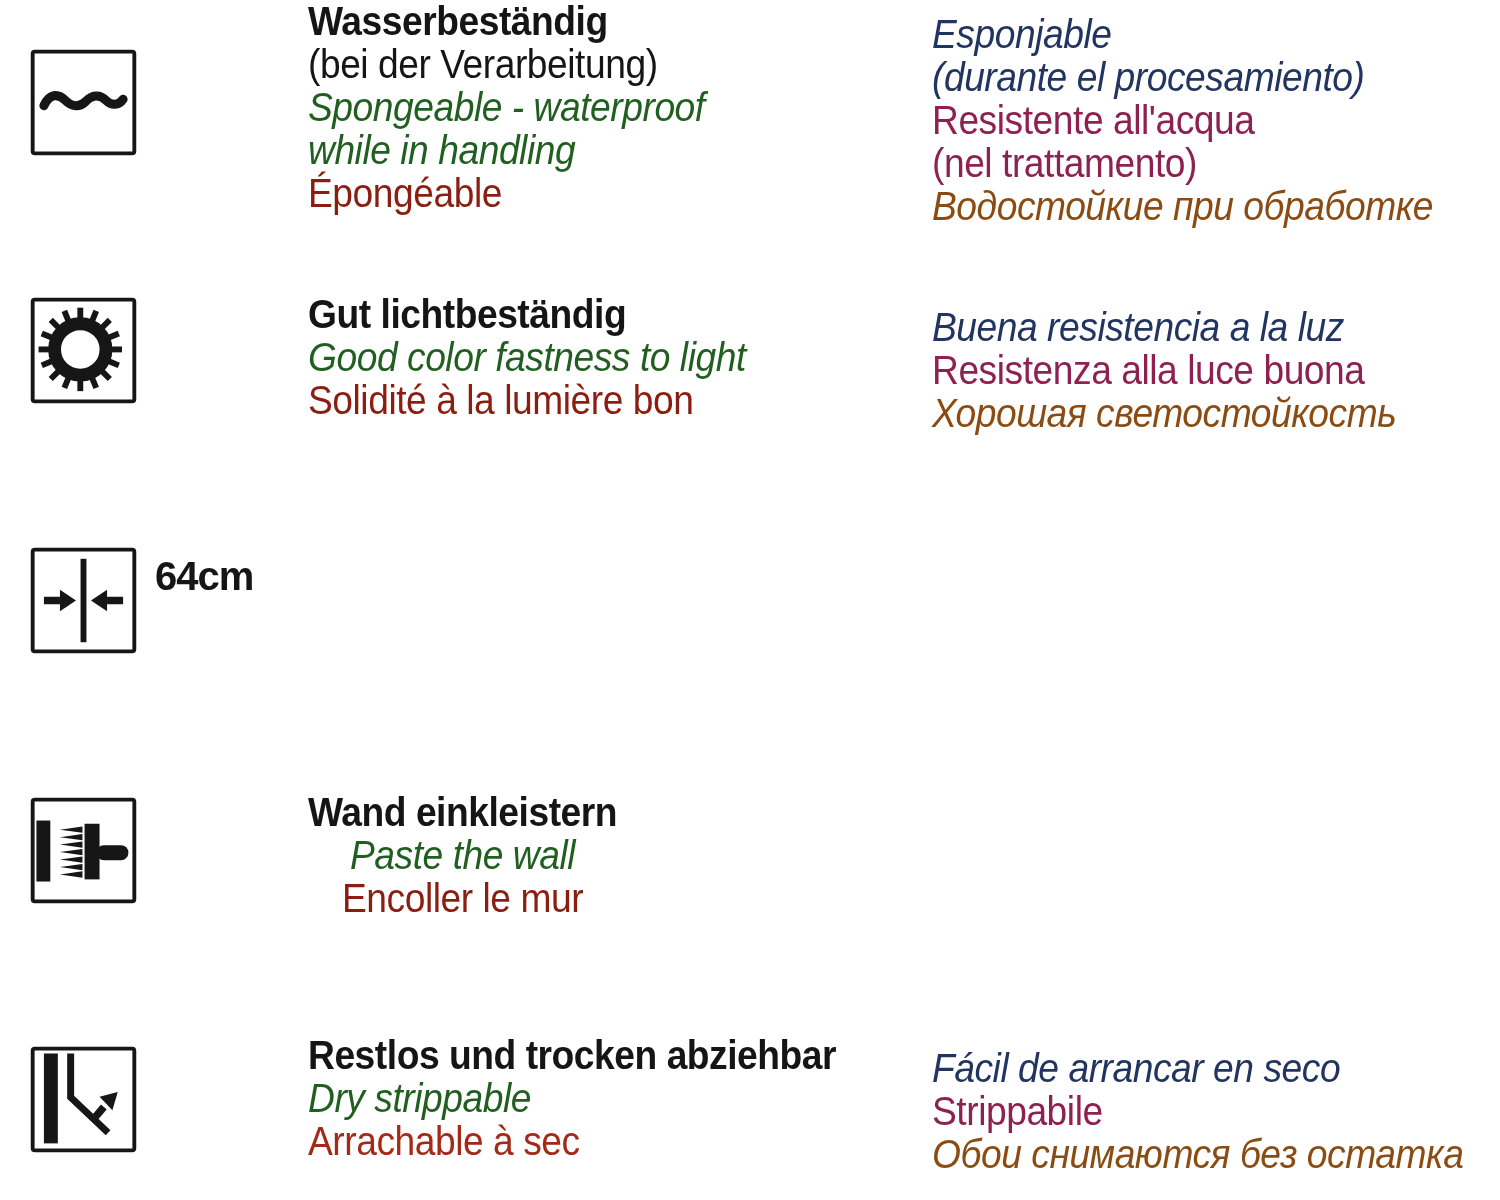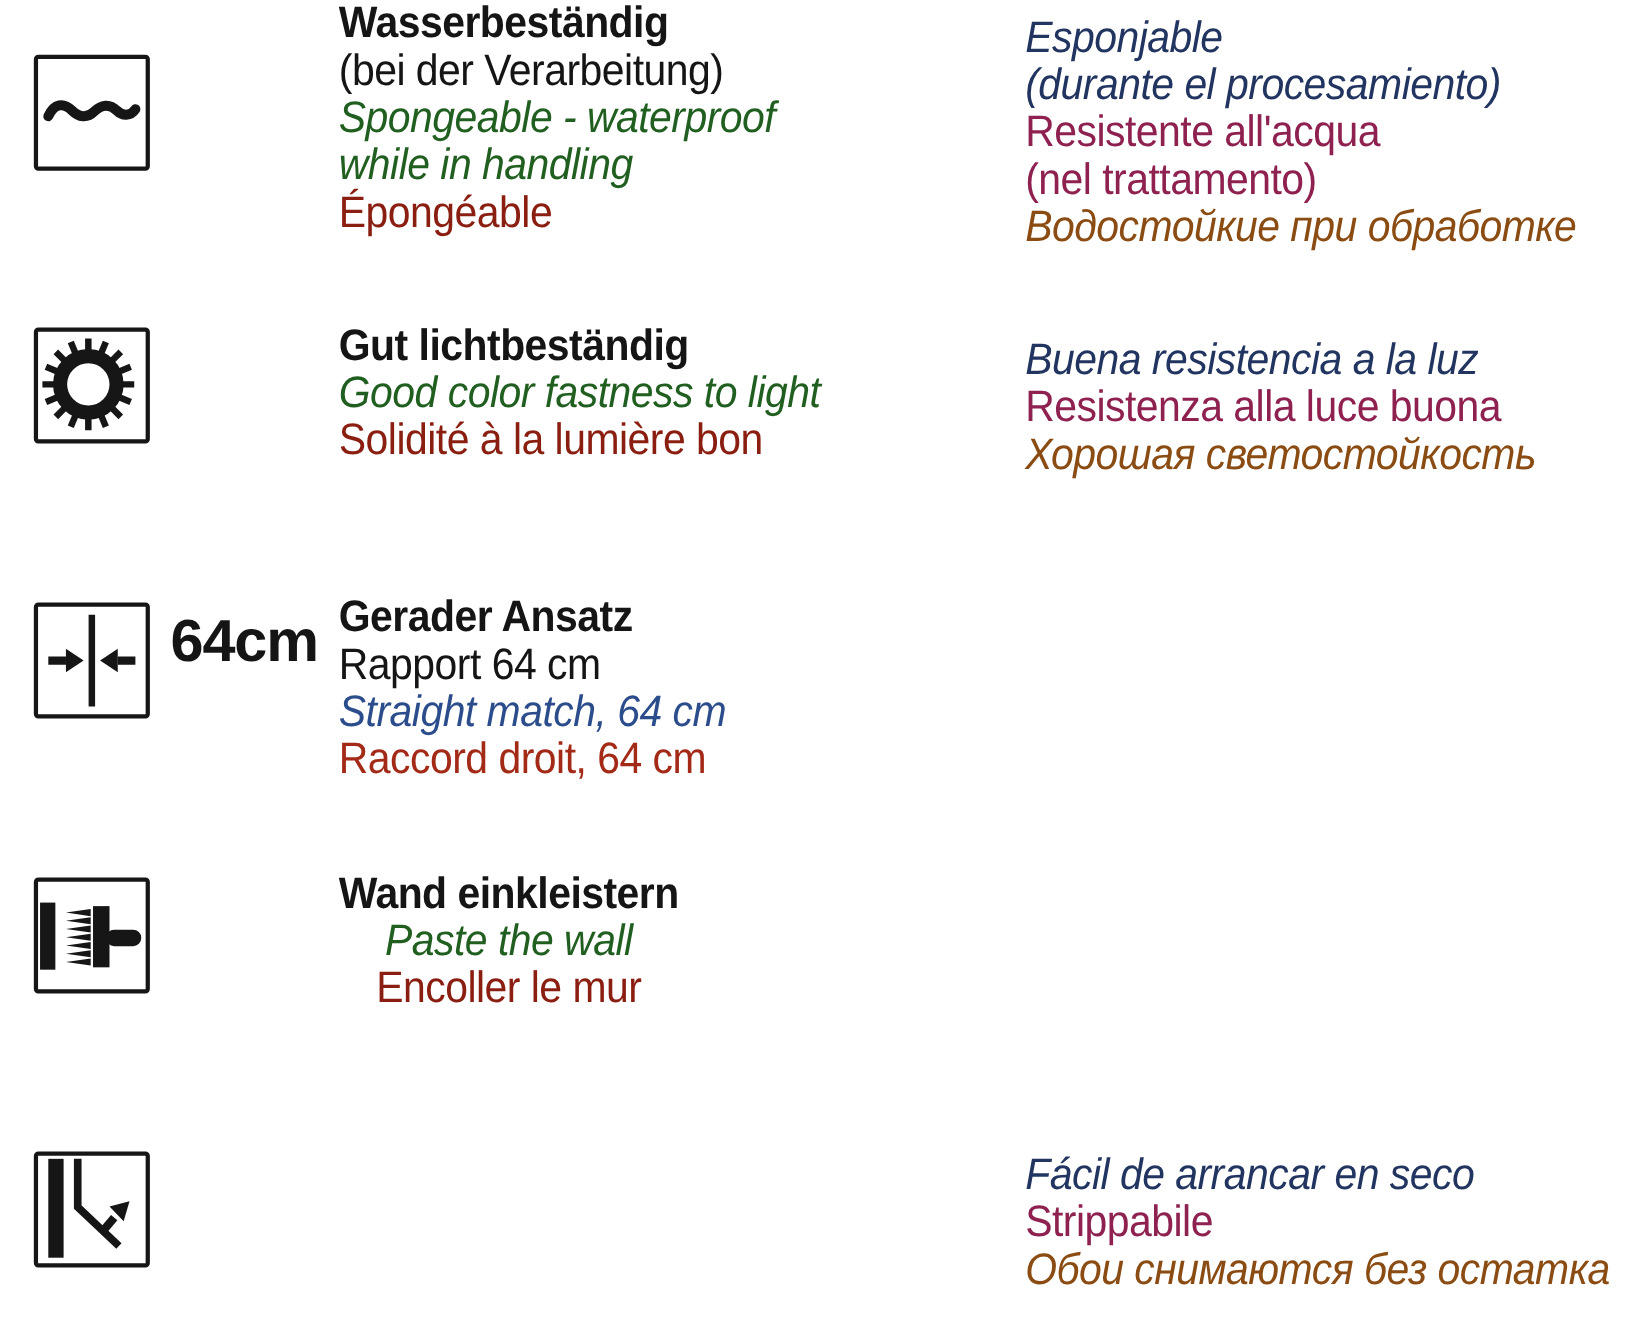--- a/index.html
+++ b/index.html
@@ -7,21 +7,21 @@
     width:1500px;height:1200px;background:#ffffff;
     font-family:"Liberation Sans","DejaVu Sans",sans-serif;
     overflow:hidden;position:relative;
     color:var(--german,#121212);
   }
   .sheet{position:absolute;left:0;top:0;width:1308px;height:1200px;}
   .row{position:absolute;left:0;width:1500px;}
   .iconbox{position:absolute;left:30px;width:107px;height:107px;}
   .iconbox svg{display:block;width:107px;height:107px;}
   .icon-size-label{
-    position:absolute;left:155px;font-weight:700;font-size:54px;
+    position:absolute;left:155px;font-weight:700;font-size:40px;
     letter-spacing:-1px;color:var(--german,#121212);line-height:1;
   }
   .col{position:absolute;top:0;}
   .col.left{left:308px;}
   .col.right{left:932px;margin-top:13px;}
   .ln{
     font-size:40px;line-height:43px;white-space:nowrap;
     letter-spacing:-0.5px;transform:scaleX(0.93);transform-origin:left top;
   }
   .b{font-weight:700;}
@@ -109,26 +109,20 @@
       <svg viewBox="0 0 100 100">
         <rect class="box-rect" x="2.5" y="2.5" width="95" height="95" rx="2"></rect>
         <line class="ink-stroke" stroke-width="5.5" x1="50" y1="11" x2="50" y2="89"></line>
         <line class="ink-stroke" stroke-width="7" x1="13" y1="50" x2="28" y2="50"></line>
         <polygon class="ink-fill" points="28,40 43,50 28,60"></polygon>
         <line class="ink-stroke" stroke-width="7" x1="87" y1="50" x2="72" y2="50"></line>
         <polygon class="ink-fill" points="72,40 57,50 72,60"></polygon>
       </svg>
     </div>
     <div class="icon-size-label" style="top:16px;">64cm</div>
-    <div class="col left">
-      <div class="ln b c-de">Gerader Ansatz</div>
-      <div class="ln c-de">Rapport 64 cm</div>
-      <div class="ln i c-enb">Straight match, 64 cm</div>
-      <div class="ln c-frb">Raccord droit, 64 cm</div>
-    </div>
   </div>
 
   <div class="row" style="top:791px;height:245px;text-align:center;">
     <div class="iconbox" style="top:6px;">
       <svg viewBox="0 0 100 100">
         <rect class="box-rect" x="2.5" y="2.5" width="95" height="95" rx="2"></rect>
         <rect class="ink-fill" x="6" y="22" width="13" height="57"></rect>
         <g class="ink-fill">
           <polygon points="49,27.5 49,33.5 28,30.5"></polygon>
           <polygon points="49,34.5 49,40.5 28,37.5"></polygon>
@@ -152,20 +146,25 @@
   <div class="row" style="top:1034px;height:166px;">
     <div class="iconbox" style="top:12px;">
       <svg viewBox="0 0 100 100">
         <rect class="box-rect" x="2.5" y="2.5" width="95" height="95" rx="2"></rect>
         <rect class="ink-fill" x="13" y="7" width="13" height="84"></rect>
         <path class="ink-stroke" stroke-width="6.5" d="M38,7 L38,48 L73,81"></path>
         <line class="ink-stroke" stroke-width="7" x1="58" y1="70" x2="69" y2="57"></line>
         <polygon class="ink-fill" points="82,43 65,47.5 77,60"></polygon>
       </svg>
     </div>
+    <div class="col left">
+      <div class="ln b c-de">Restlos und trocken abziehbar</div>
+      <div class="ln i c-en">Dry strippable</div>
+      <div class="ln c-frb">Arrachable à sec</div>
+    </div>
     <div class="col right">
       <div class="ln i c-es">Fácil de arrancar en seco</div>
       <div class="ln c-it">Strippabile</div>
       <div class="ln i c-ru">Обои снимаются без остатка</div>
     </div>
   </div>
 
 </div>
 
 </body></html>

